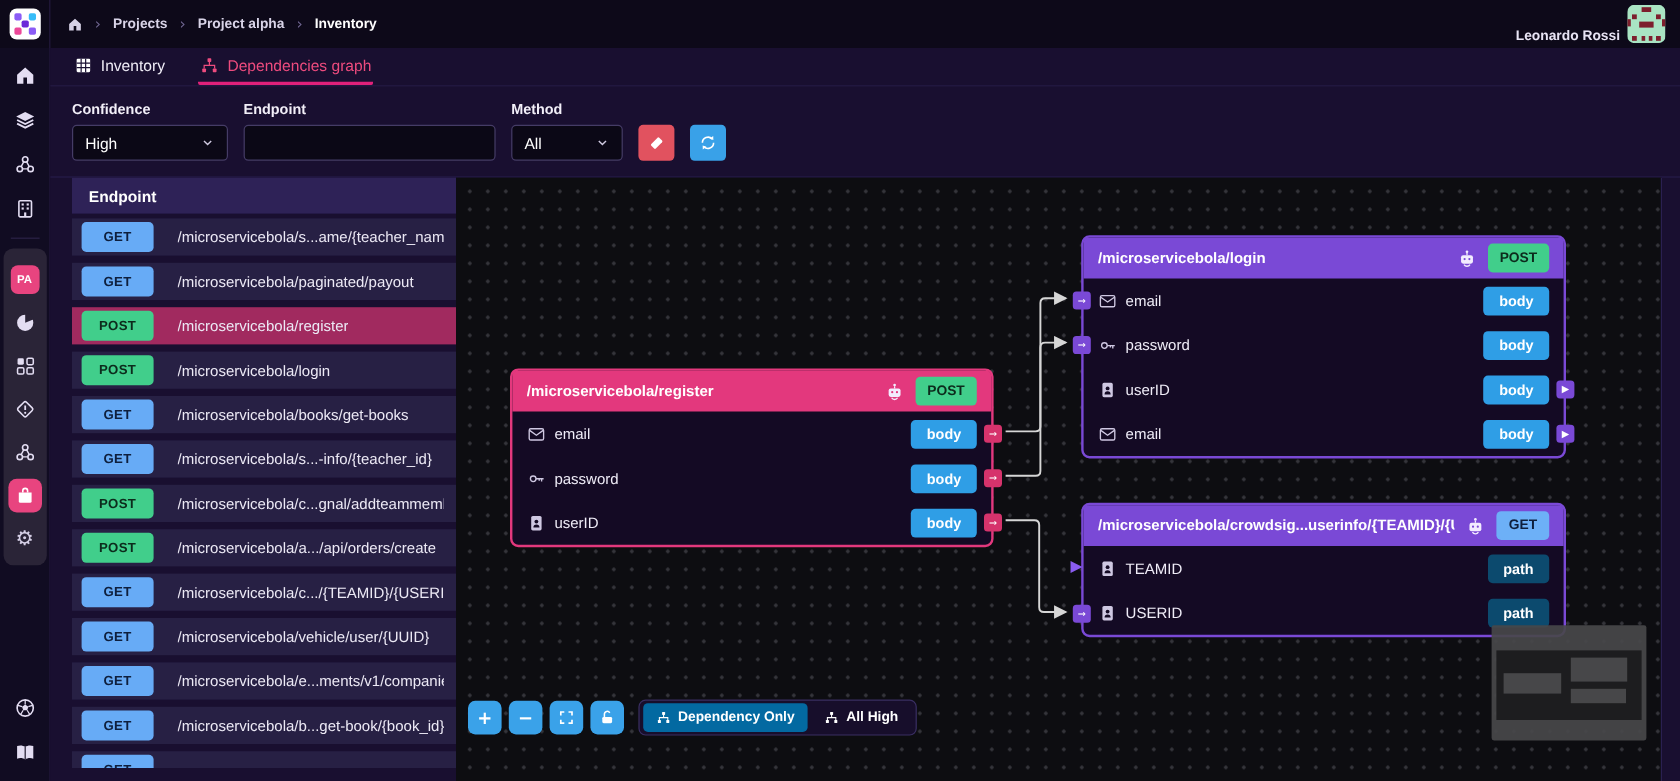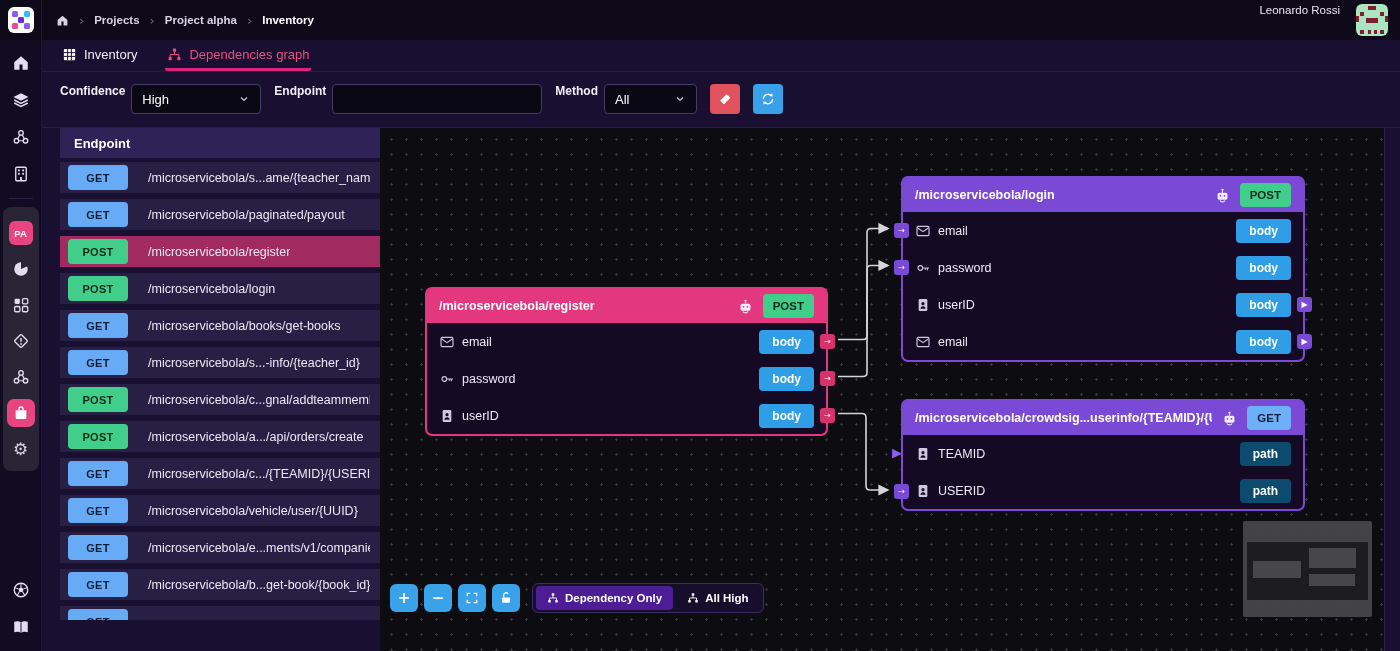--- a/index.html
+++ b/index.html
@@ -9,21 +9,21 @@
   
   .topbar { height:40px; background:#0d0919; display:flex; align-items:center; flex:none; }
   .logo-cell { width:42px; height:40px; display:flex; align-items:center; justify-content:center; border-right:1px solid #231a3d; }
   .logo { width:26px; height:26px; background:#fff; border-radius:6px; position:relative; }
   .logo i { position:absolute; width:6px; height:6px; border-radius:1.5px; }
   .breadcrumb { display:flex; align-items:center; gap:10px; margin-left:14px; font-size:11.5px; color:#cfc9e0; }
   .breadcrumb .bc-item { font-weight:600; color:#d9d4e8; text-decoration:none; cursor:pointer; }
   .breadcrumb .bc-item.current { font-weight:700; color:#ffffff; }
   .bc-sep { color:#6f6590; font-size:13px; font-family:"DejaVu Sans",sans-serif; }
   .bc-home svg { width:13px; height:13px; display:block; }
-  .topbar-right { margin-left:auto; margin-right:12px; display:flex; align-items:flex-start; gap:16px; }
+  .topbar-right { margin-left:auto; margin-right:12px; display:flex; align-items:flex-end; gap:6px;font-weight:bold; }
   .user-name { font-size:11.5px; color:#e8e4f4; }
   .avatar { width:32px; height:32px; border-radius:6px; overflow:hidden; display:block; }
 
   
   .body-row { flex:1; display:flex; min-height:0; }
   .sidebar { width:42px; background:#110c22; border-right:1px solid #1e1537; display:flex; flex-direction:column; align-items:center; flex:none;justify-content:center; }
   .side-item { width:28px; height:28px; display:flex; align-items:center; justify-content:center; margin-top:9px; cursor:pointer; }
   .side-item svg { width:18px; height:18px; display:block; }
   .side-item:first-child { margin-top:9px; }
   .side-divider { width:24px; border-top:1px solid #2b2247; margin-top:10px; }
@@ -36,21 +36,21 @@
   .side-bottom { margin-top:auto; display:flex; flex-direction:column; align-items:center; padding-bottom:10px; }
 
   
   .main { flex:1; display:flex; flex-direction:column; min-width:0; background:#190f30; }
   .tabbar { height:32px; display:flex; align-items:stretch; padding-left:18px; gap:26px; border-bottom:1px solid #251b44; flex:none; }
   .tab { display:flex; align-items:center; gap:7px; font-size:13px; color:#f0edf7; cursor:pointer; border-bottom:3px solid transparent; padding:0 2px; }
   .tab svg { width:15px; height:15px; display:block; }
   .tab.active { color:#ee4b7e; border-bottom-color:#e0217a; border-bottom-left-radius:2px; border-bottom-right-radius:2px; }
 
   .filterbar { display:flex; align-items:flex-end; gap:13px; padding:12px 18px 13px; border-bottom:1px solid #271d49; flex:none; }
-  .f-field { display:flex; flex-direction:row; gap:6px; }
+  .f-field { display:flex; flex-direction:column; gap:6px; }
   .f-label { font-size:12px; font-weight:bold; color:#f2eff8; }
   .control { height:30px; background:#0b0816; border:1px solid #453c66; border-radius:4px; color:#fff; font-size:13px; padding:0 10px; display:flex; align-items:center; cursor:pointer; }
   .control.sel-confidence { width:130px; } .control.sel-method { width:93px; }
   .control input { background:transparent; border:none; outline:none; color:#fff; font-size:13px; width:100%; font-family:inherit; }
   .control.input-endpoint { width:210px; cursor:text; }
   .control .chev { margin-left:auto; } .control .chev svg { width:12px; height:12px; display:block; }
   .icon-btn { width:30px; height:30px; border:none; border-radius:4px; display:flex; align-items:center; justify-content:center; cursor:pointer; }
   .icon-btn svg { width:16px; height:16px; display:block; }
   .btn-clear { background:#e1525f; } .btn-refresh { background:#39a1e8; }
 
@@ -89,21 +89,21 @@
   .f-badge.body { background:#2f9ee6; } .f-badge.path { background:#0c4a6e; }
   .handle { position:absolute; width:15px; height:15px; border-radius:3px; display:flex; align-items:center; justify-content:center; font-size:8px; line-height:1; color:#fff; font-family:"DejaVu Sans",sans-serif; }
   .handle.pink { background:#d6336c; } .handle.purple { background:#7a49d6; }
   .tri-handle { position:absolute; font-size:13px; line-height:1; color:#8a5cf0; font-family:"DejaVu Sans",sans-serif; }
 
   .canvas-toolbar { position:absolute; left:10px; bottom:38px; display:flex; align-items:center; gap:6px; }
   .tool-btn { width:28px; height:28px; border:none; border-radius:6px; background:#3aa2e9; color:#fff; font-size:15px; font-weight:bold; display:flex; align-items:center; justify-content:center; cursor:pointer; font-family:"DejaVu Sans",sans-serif; }
   .tool-btn svg { width:14px; height:14px; display:block; }
   .view-toggle { margin-left:6px; height:30px; background:#170e2b; border:1px solid #3a2f63; border-radius:6px; display:flex; align-items:center; gap:3px; padding:0 3px; }
   .seg { height:24px; padding:0 11px; border:none; border-radius:4px; background:transparent; color:#fff; font-size:11.5px; font-weight:bold; display:flex; align-items:center; gap:6px; cursor:pointer; font-family:inherit; }
-  .seg.active { background:#4c1d95; }
+  .seg.active { background:#0369a1; }
   .seg svg { width:12px; height:12px; display:block; }
 
   .minimap { position:absolute; right:12px; bottom:34px; width:129px; height:96px; background:rgba(72,72,74,.92); border-radius:2px; }
   .mini-view { position:absolute; left:4px; top:21px; width:121px; height:58px; background:#1d1d1f; }
   .mini-node { position:absolute; background:#474749; }
 </style>
 </head>
 <body>
 
 <div class="app">

